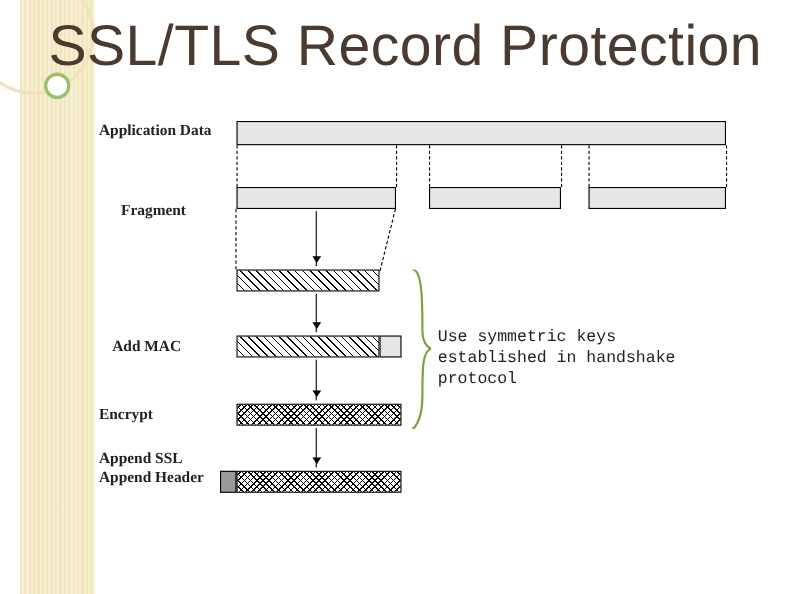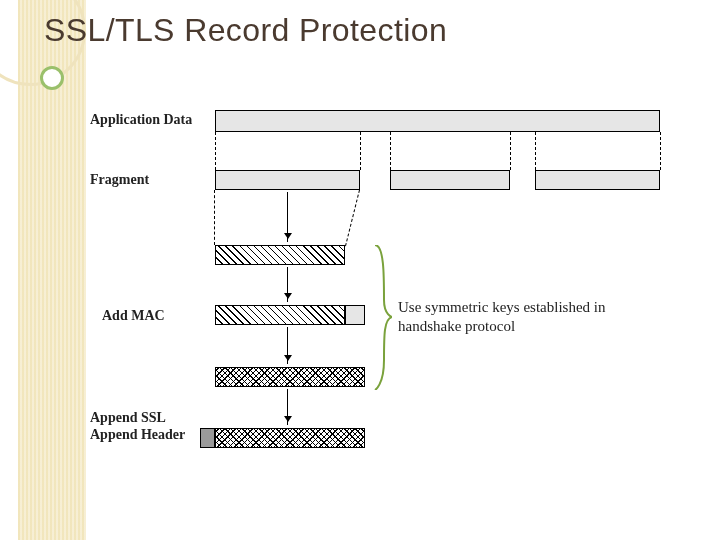--- a/index.html
+++ b/index.html
@@ -54,21 +54,21 @@
     border-radius: 50%;
     left: 40px; top: 66px;
     background: #fff;
   }
 
   
   .title {
     position: absolute;
     left: 44px;
     top: 12px;
-    font-size: 32px;
+    font-size: 52px;
     font-weight: 400;
     color: #4a3a2f;
     letter-spacing: 0.4px;
   }
 
   
   .diagram {
     position: absolute;
     left: 90px;
     top: 110px;
@@ -79,21 +79,21 @@
     font-weight: bold;
   }
   
   .step-label {
     position: absolute;
     left: 0;
     width: 120px;
     text-align: left;
   }
   .lbl-app   { top:   2px; }
-  .lbl-frag  { top:  62px; }
+  .lbl-frag  { top:  74px; margin-left: 20px; }
   .lbl-comp  { top: 138px; }
   .lbl-mac   { top: 198px; margin-left: 12px; }
   .lbl-enc   { top: 260px; }
   .lbl-hdr   { top: 300px; line-height: 1.2; }
 
   
   .box {
     position: absolute;
     height: 20px;
     border: 1px solid #000;
@@ -177,21 +177,21 @@
     left: 282px;
     top: 135px;
     width: 20px;
     height: 145px;
   }
   .annotation {
     position: absolute;
     left: 308px;
     top: 188px;
     width: 270px;
-    font-family: Liberation Serif, serif;
+    font-family: Liberation Mono, monospace;
     font-size: 15px;
     font-weight: 400;
     color: #222;
     line-height: 1.25;
   }
 </style>
 </head>
 <body>
 
 <div class="slide">
@@ -202,20 +202,21 @@
     <div class="ring-sm"></div>
   </div>
 
   <div class="title">SSL/TLS Record Protection</div>
 
   <div class="diagram">
 
     <div class="step-label lbl-app">Application Data</div>
     <div class="step-label lbl-frag">Fragment</div>
     <div class="step-label lbl-mac">Add MAC</div>
+    <div class="step-label lbl-enc">Encrypt</div>
     <div class="step-label lbl-hdr">
       <span>Append SSL</span><br>
       <span>Append Header</span>
     </div>
 
     <div class="box app-box"></div>
 
     <div class="dash d0"></div>
     <div class="dash d1"></div>
     <div class="dash d2"></div>

